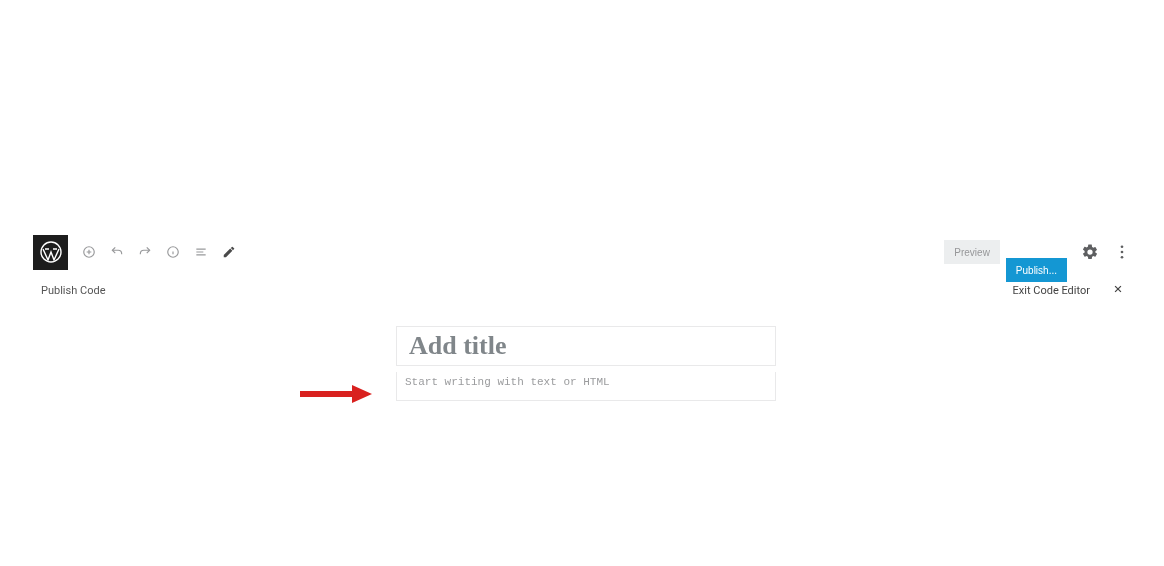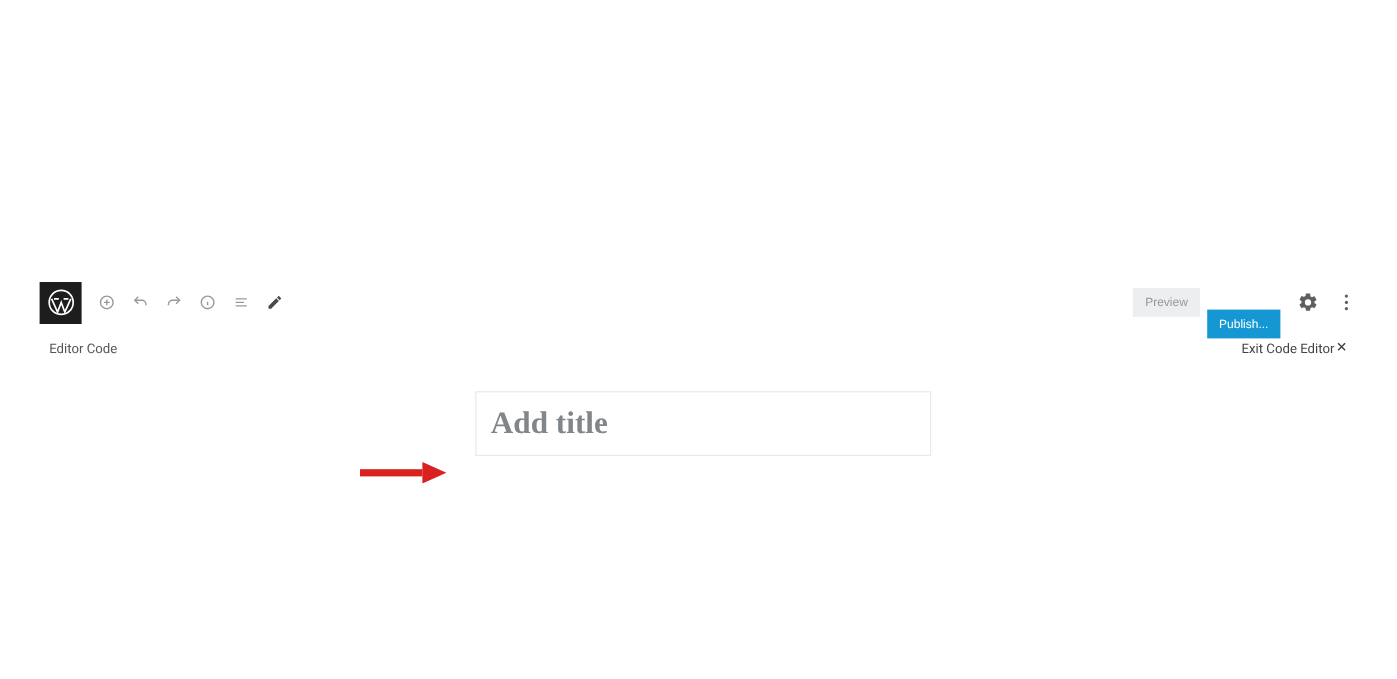--- a/index.html
+++ b/index.html
@@ -97,40 +97,40 @@
     display: flex;
     align-items: center;
     justify-content: space-between;
     font-size: 11px;
     color: #555;
     padding: 0 8px;
   }
   .exit-wrap {
     display: flex;
     align-items: flex-start;
-    gap: 1px;
+    gap: 23px;
     cursor: pointer;
     color: #444;
   }
   .exit-wrap .x-icon {
     width: 10px; height: 10px;
     display: inline-flex;
   }
   .exit-wrap .x-icon svg { width: 100%; height: 100%; }
   
   .editor {
     position: absolute;
     left: 396px;
     top: 326px;
     width: 380px;
   }
   .title-field {
     border: 1px solid #e9e9ea;
     border-bottom: 1px solid #e9e9ea;
-    height: 54px;
+    height: 40px;
     padding: 16px 12px;
     display: flex;
     align-items: center;
     justify-content: center;
   }
   .title-field input {
     border: none;
     outline: none;
     width: 100%;
     font-size: 26px;
@@ -236,35 +236,38 @@
       <svg viewBox="0 0 24 24" fill="currentColor">
         <circle cx="12" cy="5" r="1.8"></circle>
           <circle cx="12" cy="12" r="1.8"></circle>
           <circle cx="12" cy="19" r="1.8"></circle>
       </svg>
     </span>
   </div>
 </div>
 
 <div class="subbar">
-  <span>Editor Code</span>
+  <span>Publish Code</span>
   <span class="exit-wrap">
     <span>Exit Code Editor</span>
     <span class="x-icon">
       <svg viewBox="0 0 24 24" fill="none" stroke="currentColor" stroke-width="3">
         <path d="M5 5l14 14M19 5L5 19"></path>
       </svg>
     </span>
   </span>
 </div>
 
 <div class="editor">
   <div class="title-field">
     <input type="text" placeholder="Add title" style="">
   </div>
+  <div class="body-field">
+    <textarea placeholder="Start writing with text or HTML" style=""></textarea>
+  </div>
 </div>
 
 <div class="arrow">
   <svg viewBox="0 0 72 18">
     <rect x="0" y="6" width="52" height="6" fill="#d9211f"></rect>
     <polygon points="52,0 72,9 52,18" fill="#d9211f"></polygon>
   </svg>
 </div>
 
 </body></html>

